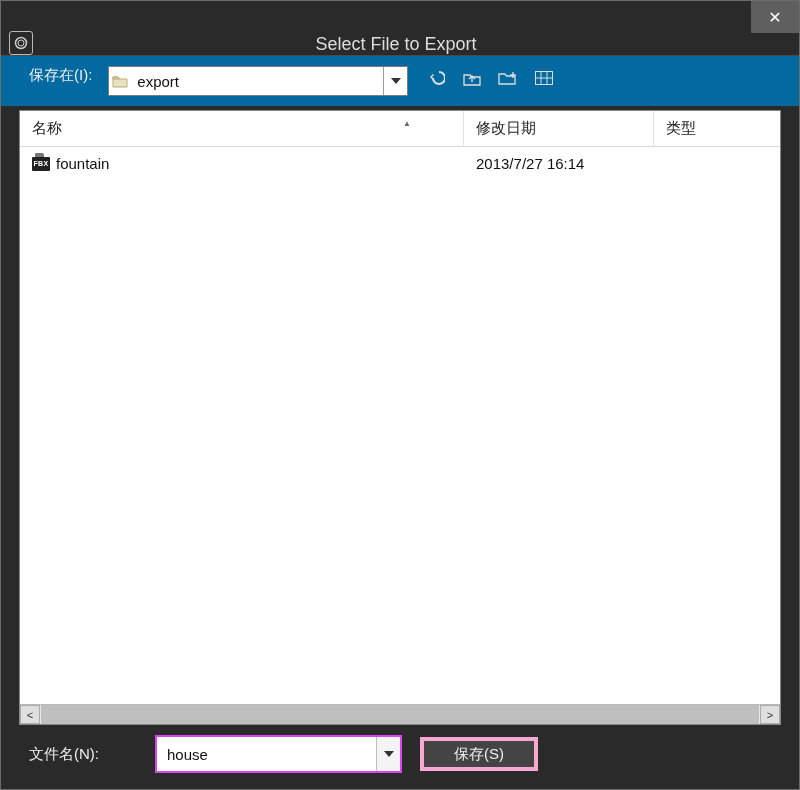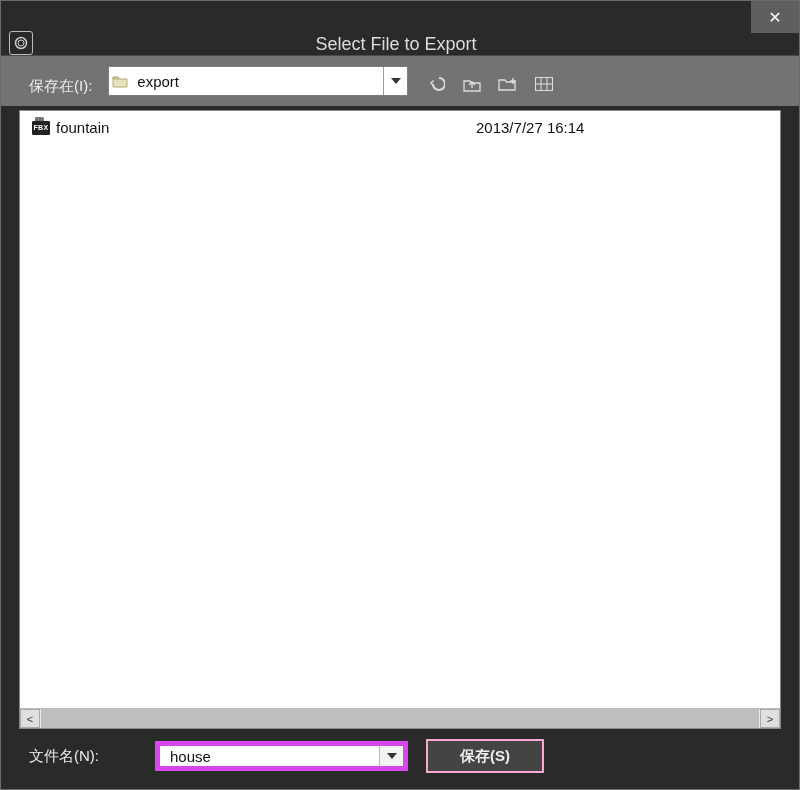--- a/index.html
+++ b/index.html
@@ -7,21 +7,21 @@
 
   .window { width: 800px; height: 790px; background: #2a2a2a; border: 1px solid #6b6b6b; display: flex; flex-direction: column; }
 
   
   .titlebar { height: 55px; display: flex; align-items: flex-end; border-bottom: 1px solid #4a4a4a; }
   .titlebar .app-icon { width: 24px; height: 24px; margin: 0 8px; border: 1px solid #bbb; border-radius: 3px; display: flex; align-items: center; justify-content: center; color: #ccc; font-size: 14px; }
   .titlebar .title { flex: 1; text-align: center; color: #ddd; font-size: 18px; font-weight: 500; }
   .titlebar .close { width: 48px; height: 32px; background: #5f5f5f; color: #fff; display: flex; align-items: center; justify-content: center; font-size: 16px; cursor: pointer; margin-right: 0; align-self: flex-start; }
 
   
-  .strip { padding: 10px 20px 10px 28px; display: flex; align-items: flex-end; gap: 16px; background: #737373; }
+  .strip { padding: 10px 20px 10px 28px; display: flex; align-items: flex-start; gap: 16px; background: #0369a1; }
   .strip-label { color: #eee; font-size: 15px; white-space: nowrap; }
 
   .folder-combo { display: flex; align-items: stretch; height: 30px; background: #fff; border: 1px solid #7d7d7d; width: 300px; }
   .folder-combo .fc-icon { width: 22px; display: flex; align-items: center; justify-content: center; }
   .folder-combo .fc-text { flex: 1; padding: 8px 6px; font-size: 15px; color: #111; display: flex; align-items: center; }
   .folder-combo .fc-drop { width: 24px; border-left: 1px solid #9c9c9c; display: flex; align-items: center; justify-content: center; cursor: pointer; }
 
   .nav-icons { display: flex; align-items: center; gap: 12px; }
   .nav-icons .nbtn { width: 24px; height: 24px; color: #ddd; display: flex; align-items: center; justify-content: center; cursor: pointer; font-size: 16px; }
 
@@ -47,26 +47,26 @@
 
   .hscroll { height: 20px; border-top: 1px solid #bbb; display: flex; align-items: stretch; background:#e9e9e9;}
   .hscroll .arrow { width: 20px; background:#dfdfdf; border:1px solid #aaa; display:flex; align-items:center; justify-content:center; font-size:11px; color:#333; cursor:pointer;}
   .hscroll .track { flex:1; background:#bfbfbf; margin:0 1px; }
 
   
   .bottom { padding: 10px 20px 16px 28px; display: flex; gap: 14px; }
   .brow { display: flex; align-items: center; gap: 18px; }
   .brow .blabel { color: #eee; font-size: 15px; width: 108px; white-space: nowrap; }
 
-  .combo { flex: 1; display: flex; align-items: stretch; height: 30px; background: #fff; border: 5px solid #d946ef; max-width: 466px; }
+  .combo { flex: 1; display: flex; align-items: stretch; height: 38px; background: #fff; border: 2px solid #d946ef; max-width: 466px; }
   .combo .c-text { flex: 1; border: none; outline: none; padding: 0 10px; font-size: 15px; color: #111; font-family: inherit; }
   .combo .c-drop { width: 24px; border-left: 1px solid #bcbcbc; display:flex; align-items:center; justify-content:center; cursor:pointer; background:#f4f4f4; }
   .combo.select .c-text { background:#fff; display:flex; align-items:center; }
 
-  .action-btn { width: 118px; height: 34px; background: #444; border: 2px solid #f9a8d4; color: #eee; font-size: 15px; display: flex; align-items: center; justify-content: center; cursor: pointer; margin-left:auto;font-weight:bold;}
+  .action-btn { width: 118px; height: 34px; background: #444; border: 4px solid #f9a8d4; color: #eee; font-size: 15px; display: flex; align-items: center; justify-content: center; cursor: pointer; margin-left:auto;}
 
   svg { display:block; }
 </style>
 </head>
 <body>
 
 <div class="window">
 
   <div class="titlebar">
     <div class="app-icon">
@@ -124,20 +124,32 @@
             <rect x="0.5" y="0.5" width="17" height="13" fill="none" stroke="#ddd"></rect>
             <line x1="6" y1="0" x2="6" y2="14" stroke="#ddd"></line>
             <line x1="12" y1="0" x2="12" y2="14" stroke="#ddd"></line>
             <line x1="0" y1="7" x2="18" y2="7" stroke="#ddd"></line>
           </svg>
       </div>
     </div>
   </div>
 
   <div class="listwrap">
+    <div class="list-header">
+      <div class="col col-name">
+        <span>名称</span>
+        <span class="sort-ind">▲</span>
+      </div>
+      <div class="col col-date">
+        <span>修改日期</span>
+      </div>
+      <div class="col col-type">
+        <span>类型</span>
+      </div>
+    </div>
     <div class="list-body">
       <div class="row">
         <div class="cell col-name">
           <span class="fbx-icon">FBX</span>
           <span>fountain</span>
         </div>
         <div class="cell col-date">2013/7/27 16:14</div>
       </div>
     </div>
     <div class="hscroll">

